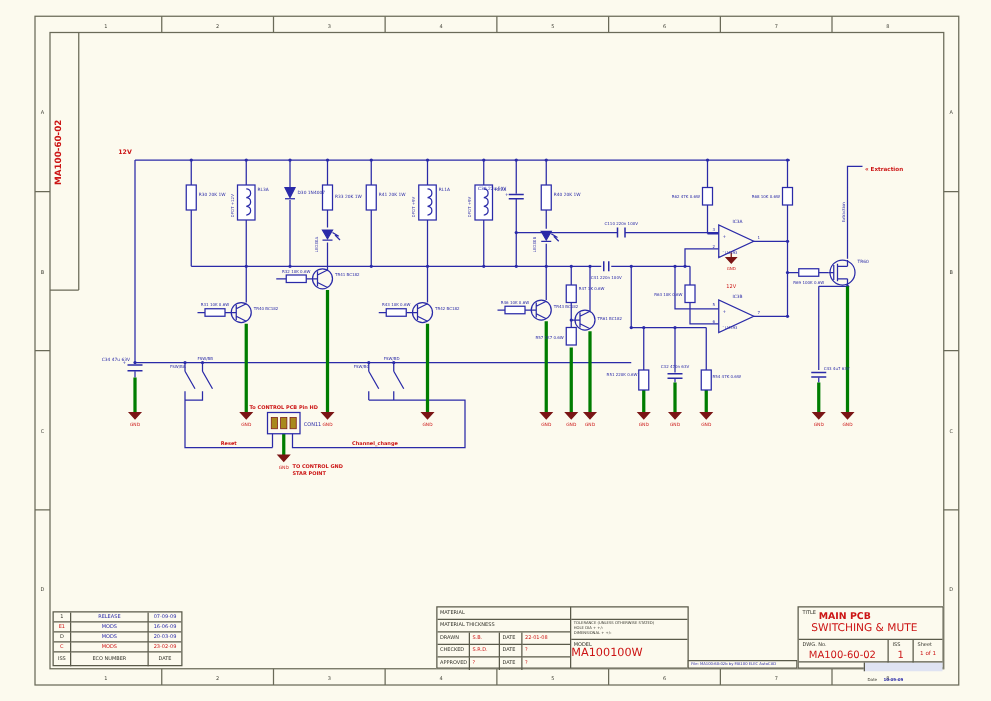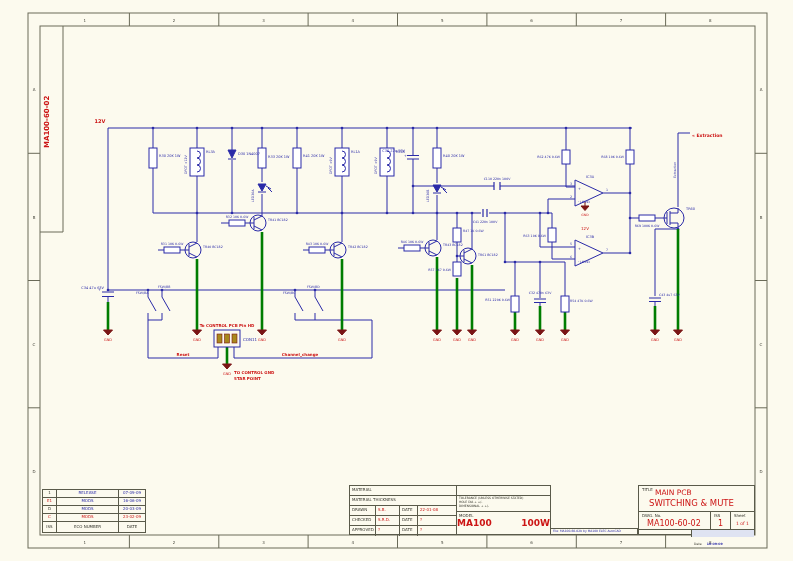--- a/index.html
+++ b/index.html
@@ -445,35 +445,35 @@
     
     
   </div>
   <div style="height:15px;border-bottom:1px solid #5a5a4a;overflow:hidden;">
     <div style="font-size:3px;color:#33332a;padding-left:2px;">TOLERANCE (UNLESS OTHERWISE STATED)</div>
     <div style="font-size:3px;color:#33332a;padding-left:2px;">HOLE DIA + +/-</div>
     <div style="font-size:3px;color:#33332a;padding-left:2px;">DIMENSIONAL + +/-</div>
   </div>
   <div style="height:24px;overflow:hidden;">
     <div class="lbl">MODEL</div>
-    <div style="display:flex;justify-content:space-between;font-weight:bold;">
+    <div style="display:flex;justify-content:flex-start;">
       <span class="redtx" style="font-size:9px;">MA100</span>
       <span class="redtx" style="font-size:9px;">100W</span>
     </div>
   </div>
 </div>
 
 <div class="tbl" style="left:550px;top:528px;width:88px;height:7px;">
   <div style="font-size:3px;color:#2a2aa8;padding-left:2px;white-space:nowrap;">File: MA100-60-02b by MA100 ELEC AutoCAD</div>
 </div>
 
 <div class="tbl" style="left:638px;top:485px;width:117px;height:50px;">
   <div style="height:25px;border-bottom:1px solid #5a5a4a;position:relative;">
     <span class="lbl" style="position:absolute;left:1px;top:0;">TITLE</span>
-    <div class="redtx" style="font-size:7.5px;padding:2px 0 0 16px;">MAIN PCB</div>
+    <div class="redtx" style="font-size:7.5px;padding:2px 0 0 16px;font-weight:bold;">MAIN PCB</div>
     <div class="redtx" style="font-size:8.5px;padding:1px 0 0 10px;">SWITCHING &amp; MUTE</div>
   </div>
   <div class="row" style="height:18px;">
     <div class="cell" style="width:72px;position:relative;">
       <span class="lbl" style="position:absolute;left:1px;top:0;">DWG. No.</span>
       <div class="redtx" style="font-size:8px;padding:7px 0 0 8px;">MA100-60-02</div>
     </div>
     <div class="cell" style="width:20px;position:relative;">
       <span class="lbl" style="position:absolute;left:1px;top:0;">ISS</span>
       <div class="redtx" style="font-size:8px;text-align:center;padding-top:7px;">1</div>

